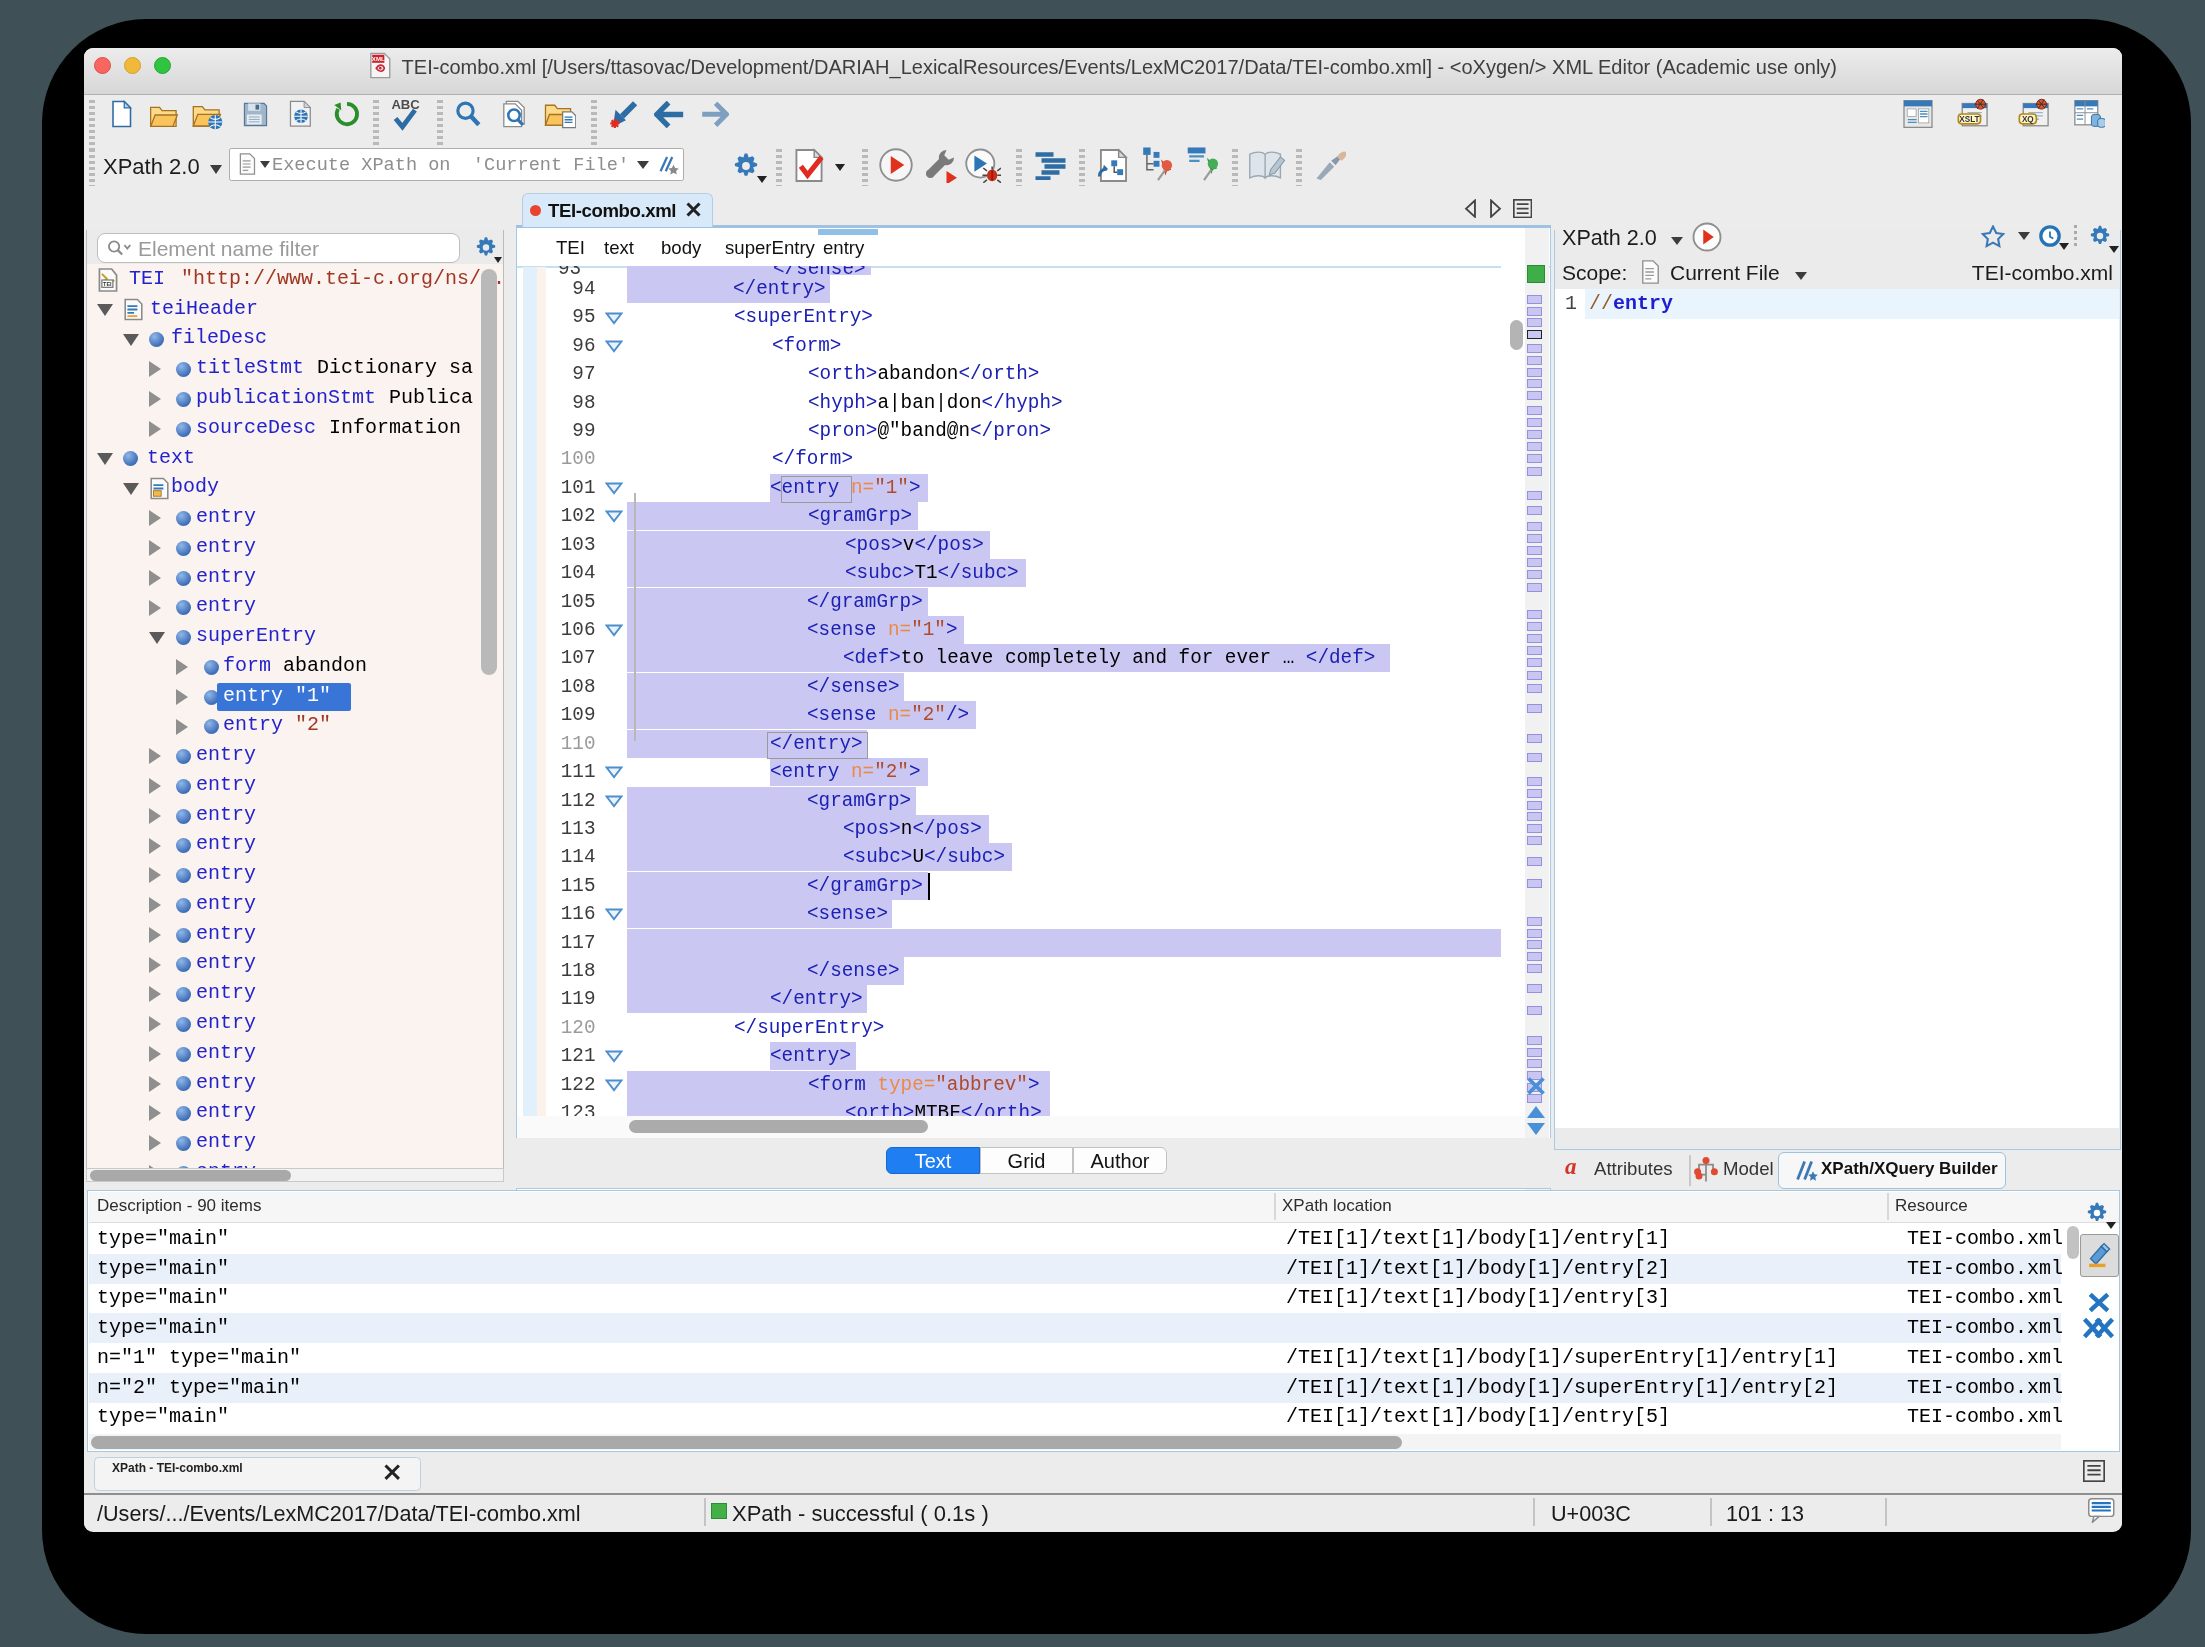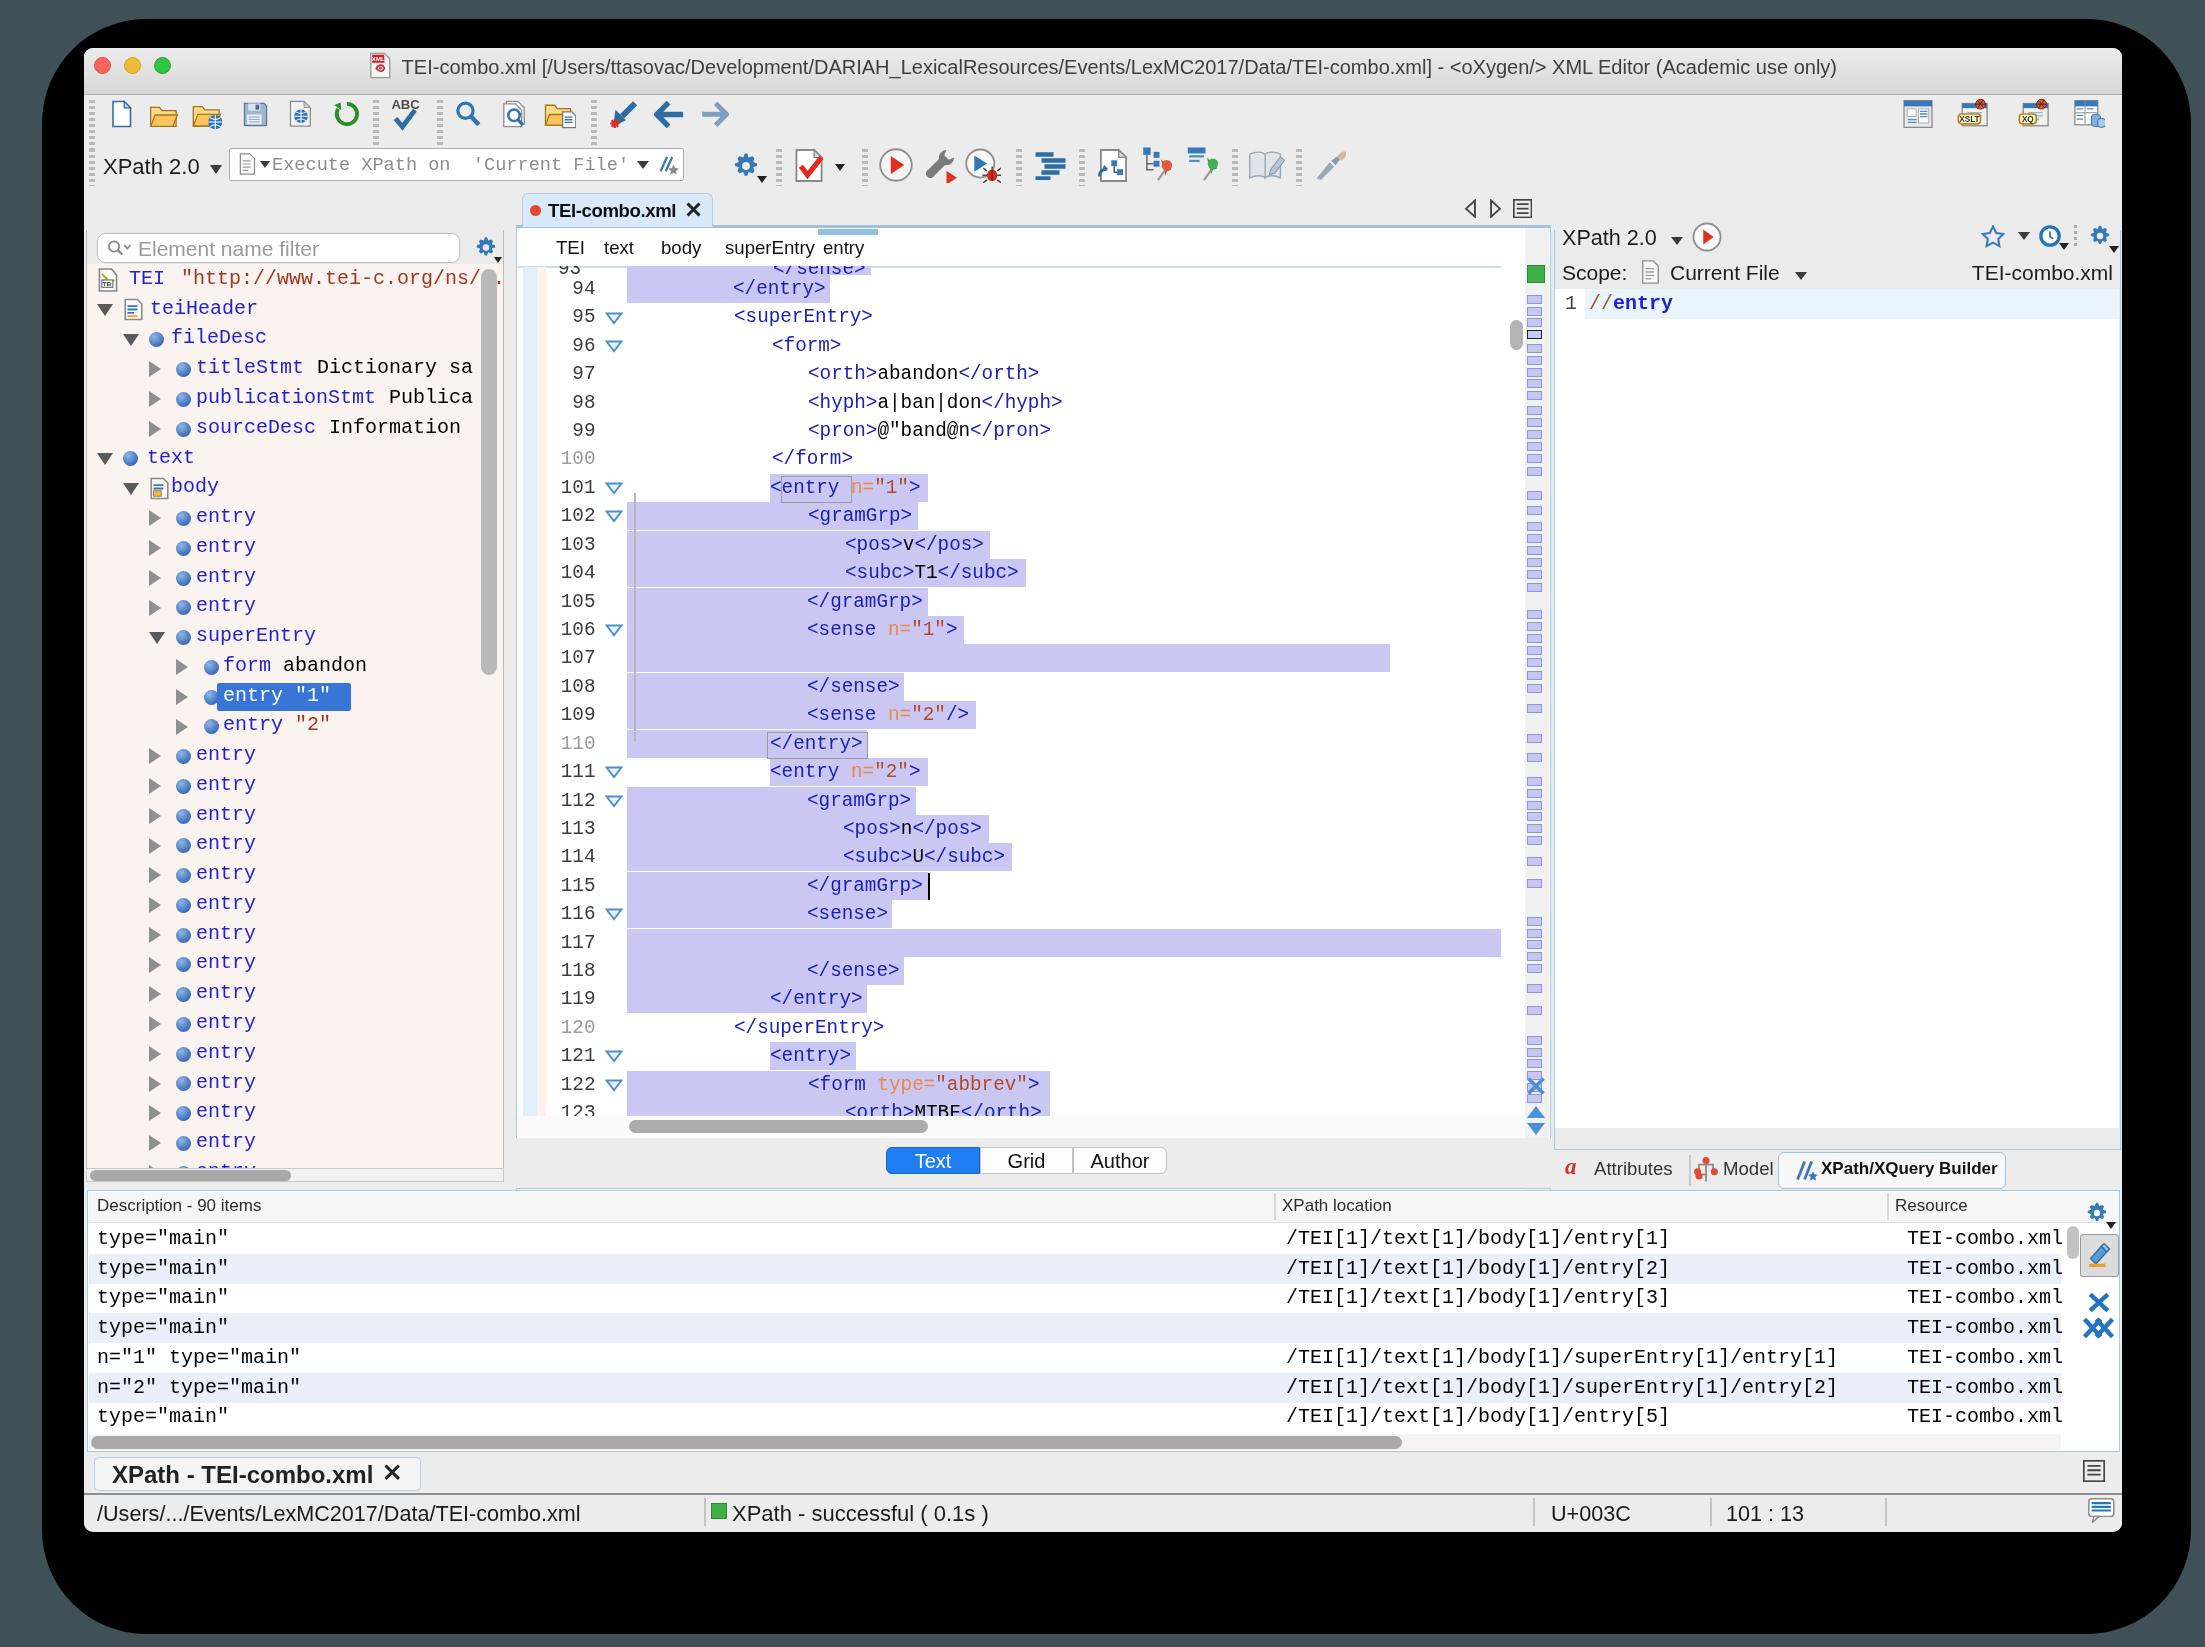--- a/index.html
+++ b/index.html
@@ -464,20 +464,21 @@
 <div class="r mono num" style="left:27.5px;top:293px;">104</div>
 <div class="r mono cl" style="left:329px;top:293px;">&lt;subc&gt;<span class="blk">T1</span>&lt;/subc&gt;</div>
 <div class="r mono num" style="left:27.5px;top:322px;">105</div>
 <div class="r mono cl" style="left:291px;top:322px;">&lt;/gramGrp&gt;</div>
 <div class="r mono num" style="left:27.5px;top:350px;">106</div>
 <svg class="r ic" style="left:89px;top:358px;" width="18" height="13.4" viewBox="0 0 24 18">
         <path d="M2 2h20L12 15z" fill="#eaf3fb" stroke="#4d8fcc" stroke-width="2.5"></path>
       </svg>
 <div class="r mono cl" style="left:291px;top:350px;">&lt;sense <span class="at">n=</span><span class="av">"1"</span>&gt;</div>
 <div class="r mono num" style="left:27.5px;top:378px;">107</div>
+<div class="r mono cl" style="left:327px;top:378px;">&lt;def&gt;<span class="blk">to leave completely and for ever … </span>&lt;/def&gt;</div>
 <div class="r mono num" style="left:27.5px;top:407px;">108</div>
 <div class="r mono cl" style="left:291px;top:407px;">&lt;/sense&gt;</div>
 <div class="r mono num" style="left:27.5px;top:435px;">109</div>
 <div class="r mono cl" style="left:291px;top:435px;">&lt;sense <span class="at">n=</span><span class="av">"2"</span>/&gt;</div>
 <div class="r mono num gray" style="left:27.5px;top:464px;">110</div>
 <div class="r mono cl" style="left:254px;top:464px;">&lt;/entry&gt;</div>
 <div class="r mono num" style="left:27.5px;top:492px;">111</div>
 <svg class="r ic" style="left:89px;top:500px;" width="18" height="13.4" viewBox="0 0 24 18">
         <path d="M2 2h20L12 15z" fill="#eaf3fb" stroke="#4d8fcc" stroke-width="2.5"></path>
       </svg>
@@ -699,21 +700,21 @@
       <path d="M3 3l24 22M27 3L3 25" stroke="#2574c2" stroke-width="6"></path>
     </svg>
 <svg class="r ic" style="left:2082px;top:1317px;" width="33" height="22" viewBox="0 0 44 30">
       <path d="M3 3l22 24M25 3L3 27" stroke="#2574c2" stroke-width="6"></path>
       <path d="M19 3l22 24M41 3L19 27" stroke="#2574c2" stroke-width="6"></path>
     </svg>
 <div class="r" style="left:2067px;top:1226px;width:12px;height:33px;background:#c2c2c2;border-radius:6px;"></div>
 <div class="r" style="left:89px;top:1434px;width:1972px;height:16.4px;background:#f4f4f4;"></div>
 <div class="r" style="left:91px;top:1436px;width:1311px;height:13.4px;background:#a9a9a9;border-radius:6.7px;"></div>
 <div class="r" style="left:94px;top:1457px;width:327px;height:34px;background:#f4f4f4;border:1.5px solid #bcd0e4;border-radius:4.5px;"></div>
-<div class="r sans" style="left:112px;top:1461px;font-size:24px;font-weight:bold;color:#222;">XPath - TEI-combo.xml</div>
+<div class="r sans" style="left:112px;top:1461px;font-size:12px;font-weight:bold;color:#222;">XPath - TEI-combo.xml</div>
 <svg class="r ic" style="left:384px;top:1464px;" width="16.4" height="16.4" viewBox="0 0 22 22">
       <path d="M2 2l18 18M20 2L2 20" stroke="#222" stroke-width="4"></path>
     </svg>
 <svg class="r ic" style="left:2083px;top:1460px;" width="22" height="22" viewBox="0 0 30 30">
       <rect x="1" y="1" width="28" height="28" fill="none" stroke="#444" stroke-width="2.5"></rect>
       <path d="M6 8h18M6 14h18M6 20h18" stroke="#444" stroke-width="2.5"></path>
     </svg>
 <div class="r" style="left:84px;top:1493px;width:2038px;height:1.5px;background:#8f8f8f;"></div>
 <div class="r" style="left:84px;top:1495px;width:2038px;height:36px;background:#ececec;border-radius:0 0 9px 9px;"></div>
 <div class="r sans statxt" style="left:97px;top:1501px;">/Users/.../Events/LexMC2017/Data/TEI-combo.xml</div>

